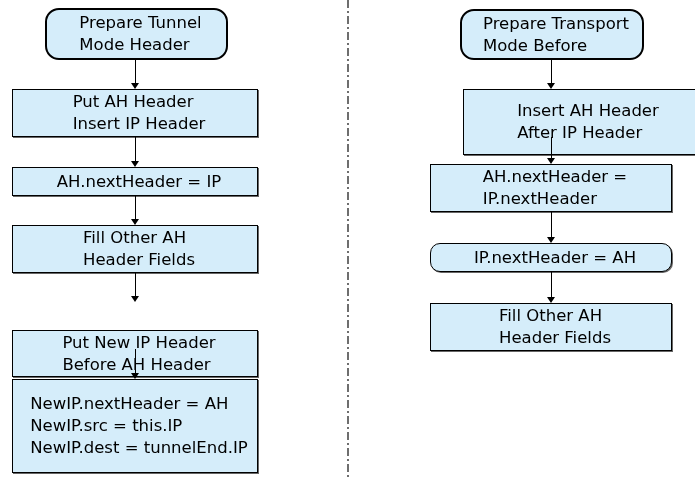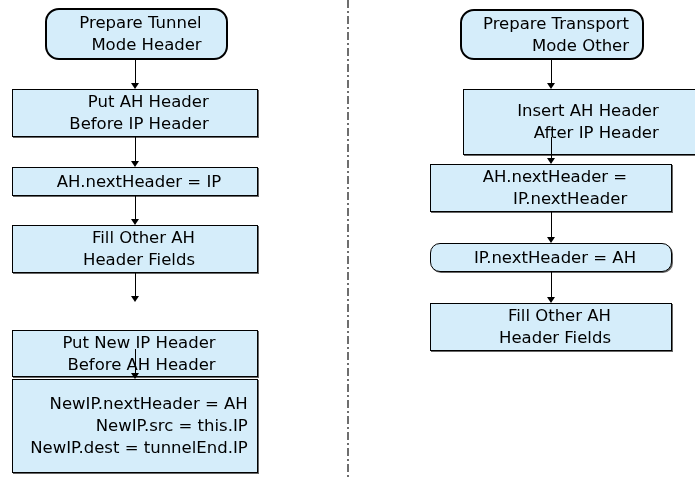--- a/index.html
+++ b/index.html
@@ -18,21 +18,21 @@
     color:var(--text);
     overflow:hidden;
   }
   .node{
     position:absolute;
     box-sizing:border-box;
     background:var(--node-fill);
     border:1px solid var(--node-border);
     box-shadow:1px 1px 0 rgba(0,0,0,0.6);
     display:flex;align-items:center;justify-content:center;
-    text-align:right;
+    text-align:left;
     font-size:16.5px;
     line-height:22px;
     padding-left:8px;
   }
   .node .lbl{white-space:pre-line;}
   .terminator{
     border-radius:14px;
     border-width:2px;
     box-shadow:none;
   }
@@ -64,21 +64,21 @@
 <div class="canvas">
 
   <div class="node terminator" style="left:45px;top:8px;width:183px;height:52px;">
     <span class="lbl">Prepare Tunnel
 Mode Header</span>
   </div>
   <div class="arrow" style="left:131px;top:60px;height:29px;"></div>
 
   <div class="node" style="left:12px;top:89px;width:246px;height:48px;">
     <span class="lbl">Put AH Header
-Before IP Header</span>
+Insert IP Header</span>
   </div>
   <div class="arrow" style="left:131px;top:137px;height:30px;"></div>
 
   <div class="node" style="left:12px;top:167px;width:246px;height:29px;">
     <span class="lbl">AH.nextHeader = IP</span>
   </div>
   <div class="arrow" style="left:131px;top:196px;height:29px;"></div>
 
   <div class="node" style="left:12px;top:225px;width:246px;height:48px;">
     <span class="lbl">Fill Other AH
@@ -95,21 +95,21 @@
   <div class="node" style="left:12px;top:379px;width:246px;height:94px;">
     <span class="lbl">NewIP.nextHeader = AH
 NewIP.src = this.IP
 NewIP.dest = tunnelEnd.IP</span>
   </div>
 
   <div class="divider"></div>
 
   <div class="node terminator" style="left:460px;top:9px;width:184px;height:51px;">
     <span class="lbl">Prepare Transport
-Mode Other</span>
+Mode Before</span>
   </div>
   <div class="arrow" style="left:547px;top:60px;height:29px;"></div>
 
   <div class="node" style="left:430px;top:89px;width:242px;height:66px;margin-left:33px;">
     <span class="lbl">Insert AH Header
 After IP Header</span>
   </div>
   <div class="arrow" style="left:547px;top:137px;height:27px;"></div>
 
   <div class="node" style="left:430px;top:164px;width:242px;height:48px;">

